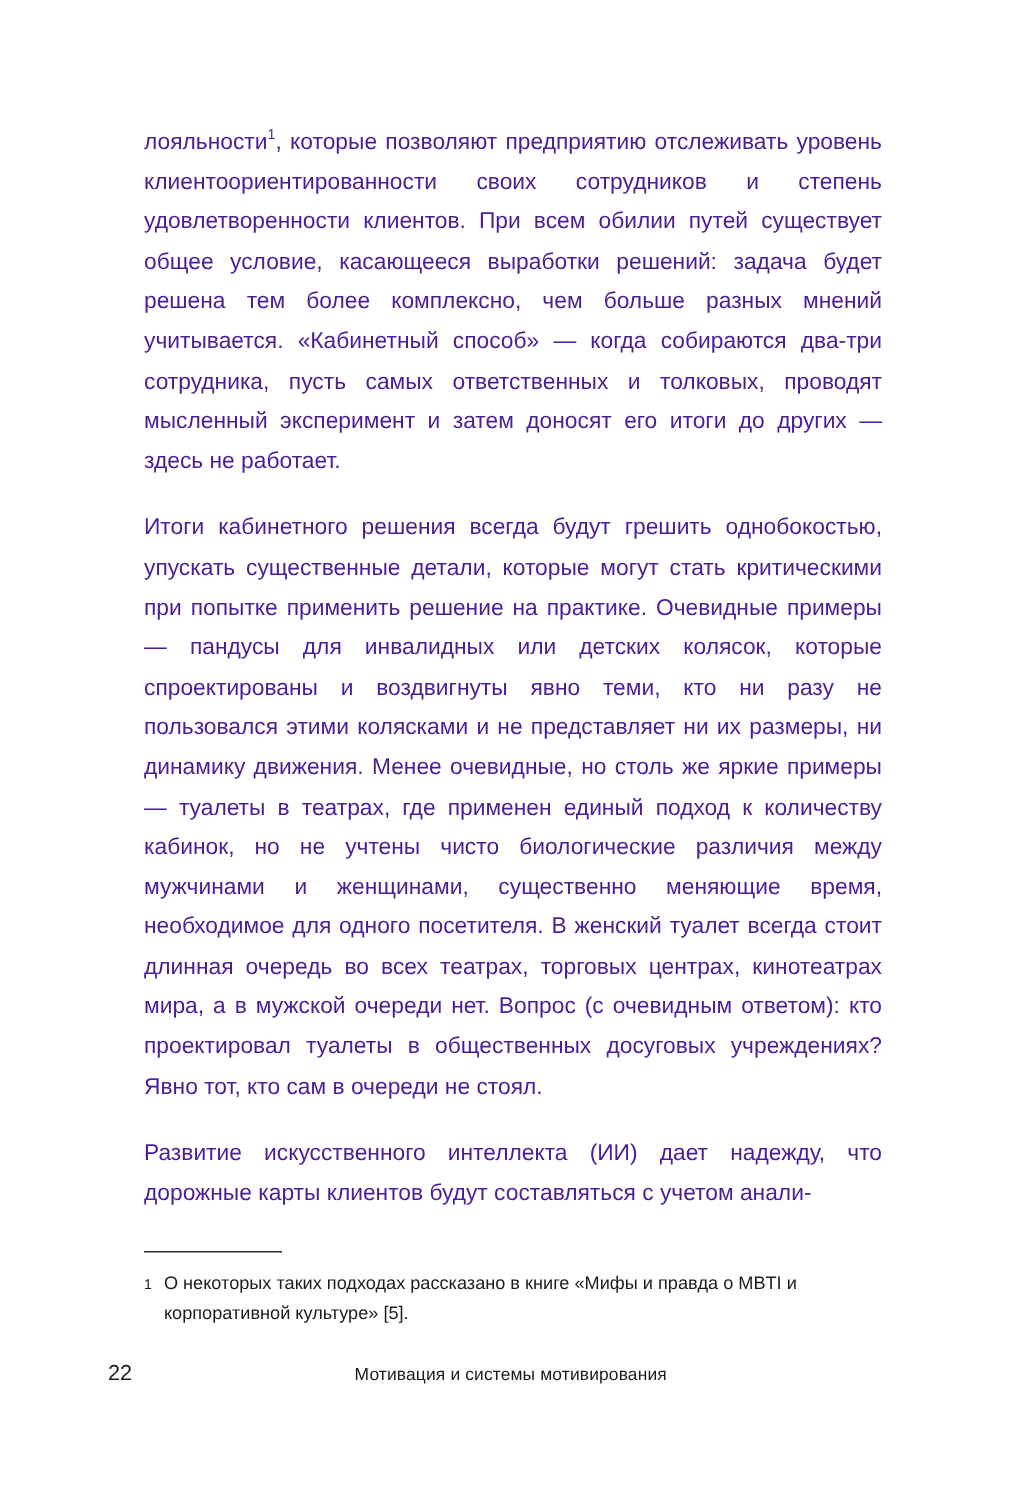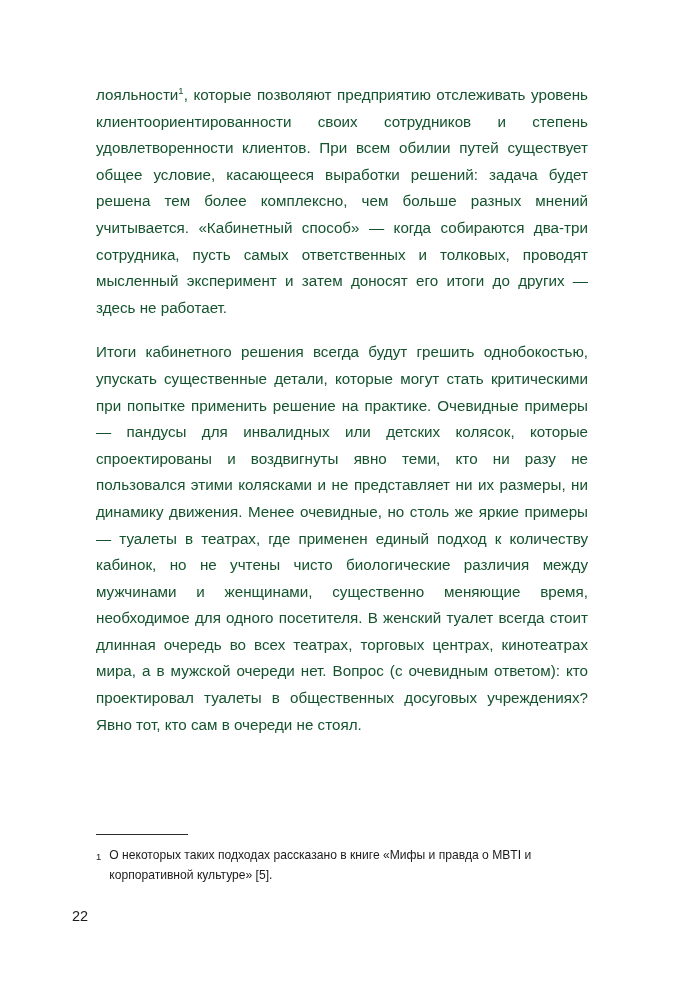--- a/index.html
+++ b/index.html
@@ -28,21 +28,21 @@
     left: 96px;
     top: 82px;
     width: 492px;
   }
   p.para {
     margin: 0 0 18px 0;
     font-size: 15.2px;
     line-height: 26.6px;
     text-align: justify;
     text-justify: inter-word;
-    color: #14532d;
+    color: #4c1d95;
     hyphens: none;
   }
   p.para:last-child {
     margin-bottom: 0;
   }
   sup.fn {
     font-size: 9.5px;
     vertical-align: super;
     line-height: 0;
   }
@@ -102,27 +102,29 @@
 </head>
 <body>
 
 <div class="page">
 
   <div class="content">
     <p class="para"><span>лояльности</span><sup class="fn">1</sup><span>, которые позволяют предприятию отслеживать уровень клиентоориентированности своих сотрудников и степень удовлетворенности клиентов. При всем обилии путей существует общее условие, касающееся выработки решений: задача будет решена тем более комплексно, чем больше разных мнений учитывается. «Кабинетный способ» — когда собираются два-три сотрудника, пусть самых ответственных и толковых, проводят мысленный эксперимент и затем доносят его итоги до других — здесь не работает.</span></p>
 
     <p class="para"><span>Итоги кабинетного решения всегда будут грешить однобокостью, упускать существенные детали, которые могут стать критическими при попытке применить решение на практике. Очевидные примеры — пандусы для инвалидных или детских колясок, которые спроектированы и воздвигнуты явно теми, кто ни разу не пользовался этими колясками и не представляет ни их размеры, ни динамику движения. Менее очевидные, но столь же яркие примеры — туалеты в театрах, где применен единый подход к количеству кабинок, но не учтены чисто биологические различия между мужчинами и женщинами, существенно меняющие время, необходимое для одного посетителя. В женский туалет всегда стоит длинная очередь во всех театрах, торговых центрах, кинотеатрах мира, а в мужской очереди нет. Вопрос (с очевидным ответом): кто проектировал туалеты в общественных досуговых учреждениях? Явно тот, кто сам в очереди не стоял.</span></p>
 
+    <p class="para"><span>Развитие искусственного интеллекта (ИИ) дает надежду, что дорожные карты клиентов будут составляться с учетом анали-</span></p>
   </div>
 
   <div class="footnote-area">
     <div class="footnote-rule"></div>
     <div class="footnote">
       <span class="footnote-marker">1</span>
       <span class="footnote-text">О некоторых таких подходах рассказано в книге «Мифы и правда о MBTI и корпоративной культуре» [5].</span>
     </div>
   </div>
 
   <div class="page-footer">
     <div class="page-number">22</div>
+    <div class="running-title">Мотивация и системы мотивирования</div>
   </div>
 
 </div>
 
 </body></html>

